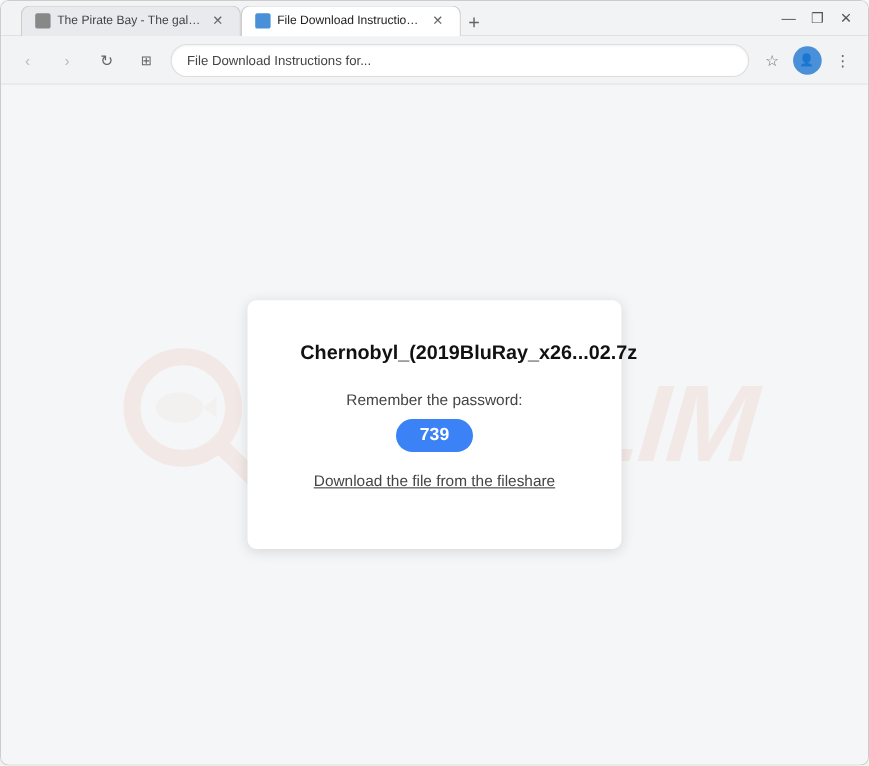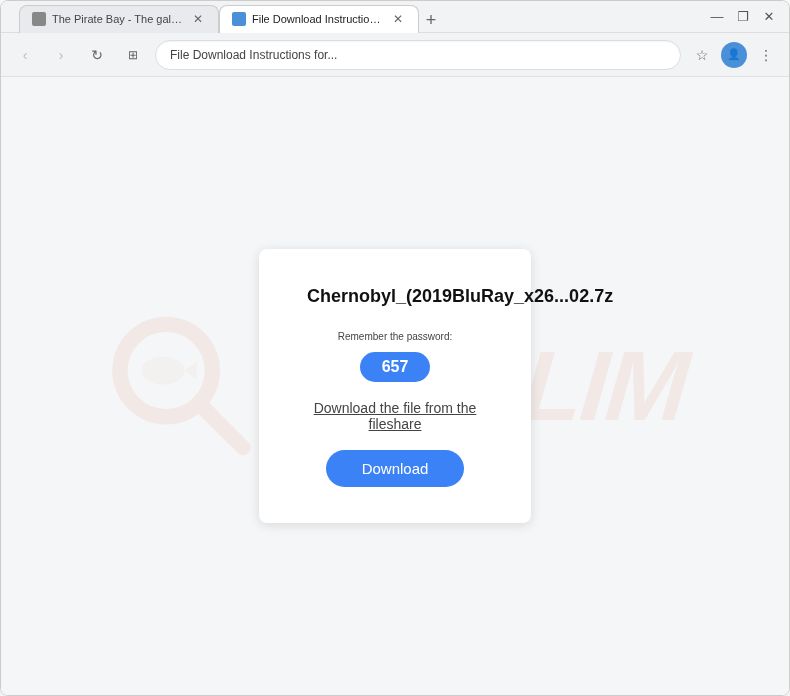--- a/index.html
+++ b/index.html
@@ -241,35 +241,35 @@
       transform: skewX(-5deg);
     }
 
     
     .card {
       background: #fff;
       border-radius: 8px;
       padding: 36px 48px;
       box-shadow: 0 2px 12px rgba(0,0,0,0.12);
       text-align: center;
-      width: 272px;
+      width: 340px;
       z-index: 10;
       position: relative;
     }
 
     .card-filename {
       font-size: 18px;
       font-weight: 700;
       color: #111;
       margin-bottom: 22px;
       line-height: 1.3;
     }
 
     .card-label {
-      font-size: 10px;
+      font-size: 14px;
       color: #444;
       margin-bottom: 10px;
     }
 
     .password-badge {
       display: inline-block;
       background: #3b82f6;
       color: #fff;
       font-size: 16px;
       font-weight: 600;
@@ -363,21 +363,20 @@
         </svg>
         <span class="watermark-text">FISH.LIM</span>
       </div>
     </div>
 
     <div class="card">
       <div class="card-filename">Chernobyl_(2019BluRay_x26...02.7z</div>
 
       <div class="card-label">Remember the password:</div>
 
-      <div class="password-badge">657</div>
+      <div class="password-badge">739</div>
 
       <div class="card-instruction">Download the file from the fileshare</div>
 
-      <button class="download-btn">Download</button>
     </div>
 
   </div>
 </div>
 
 </body></html>

